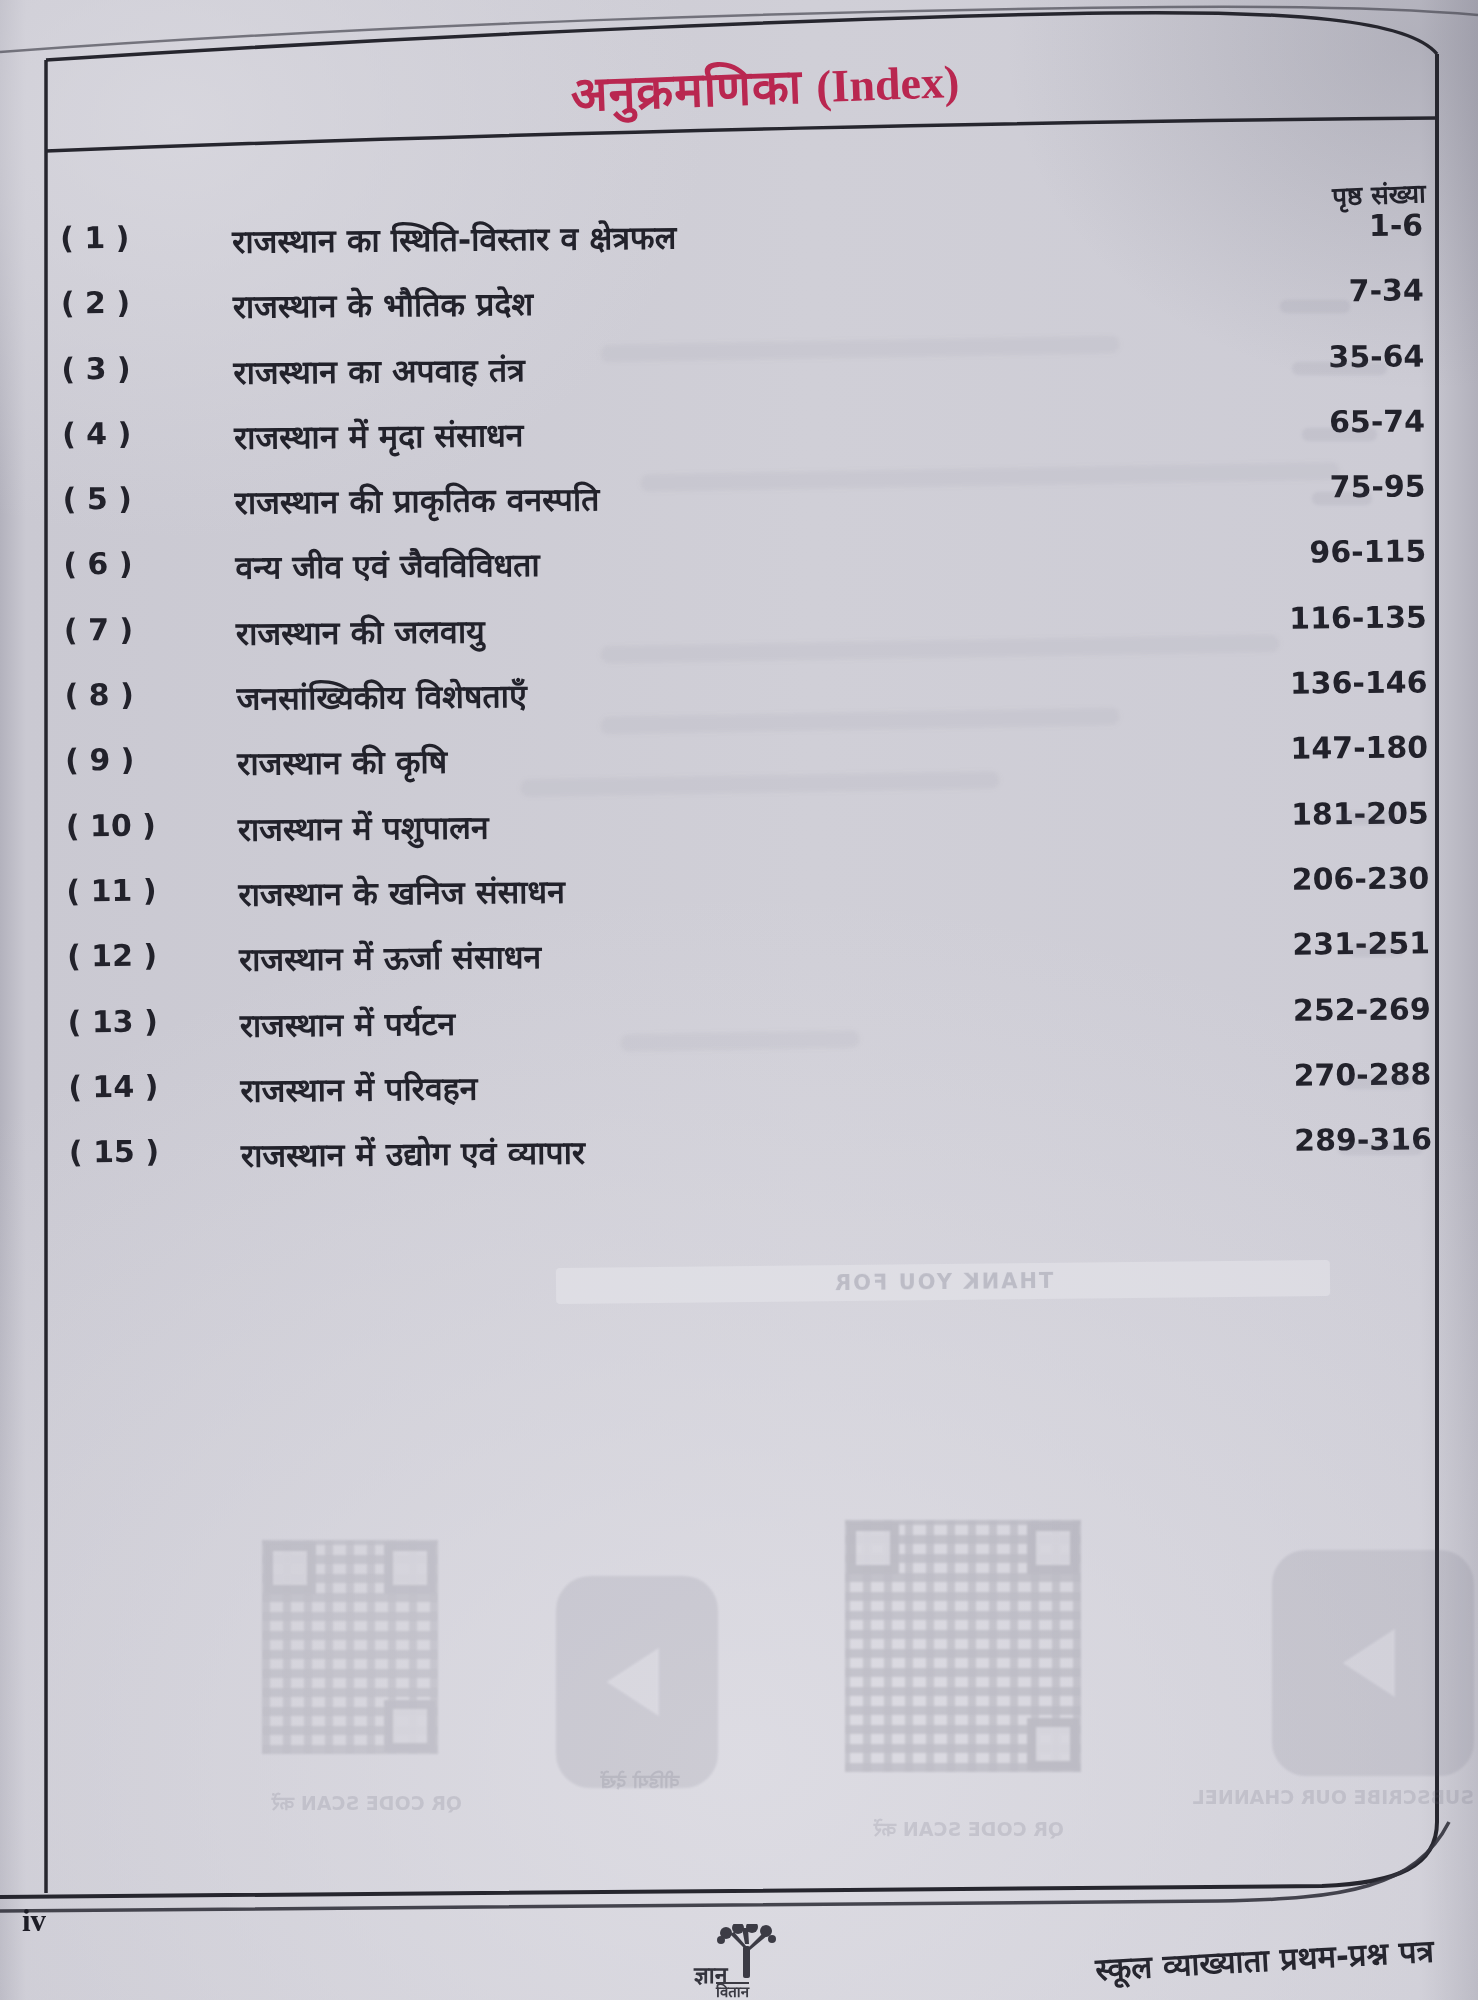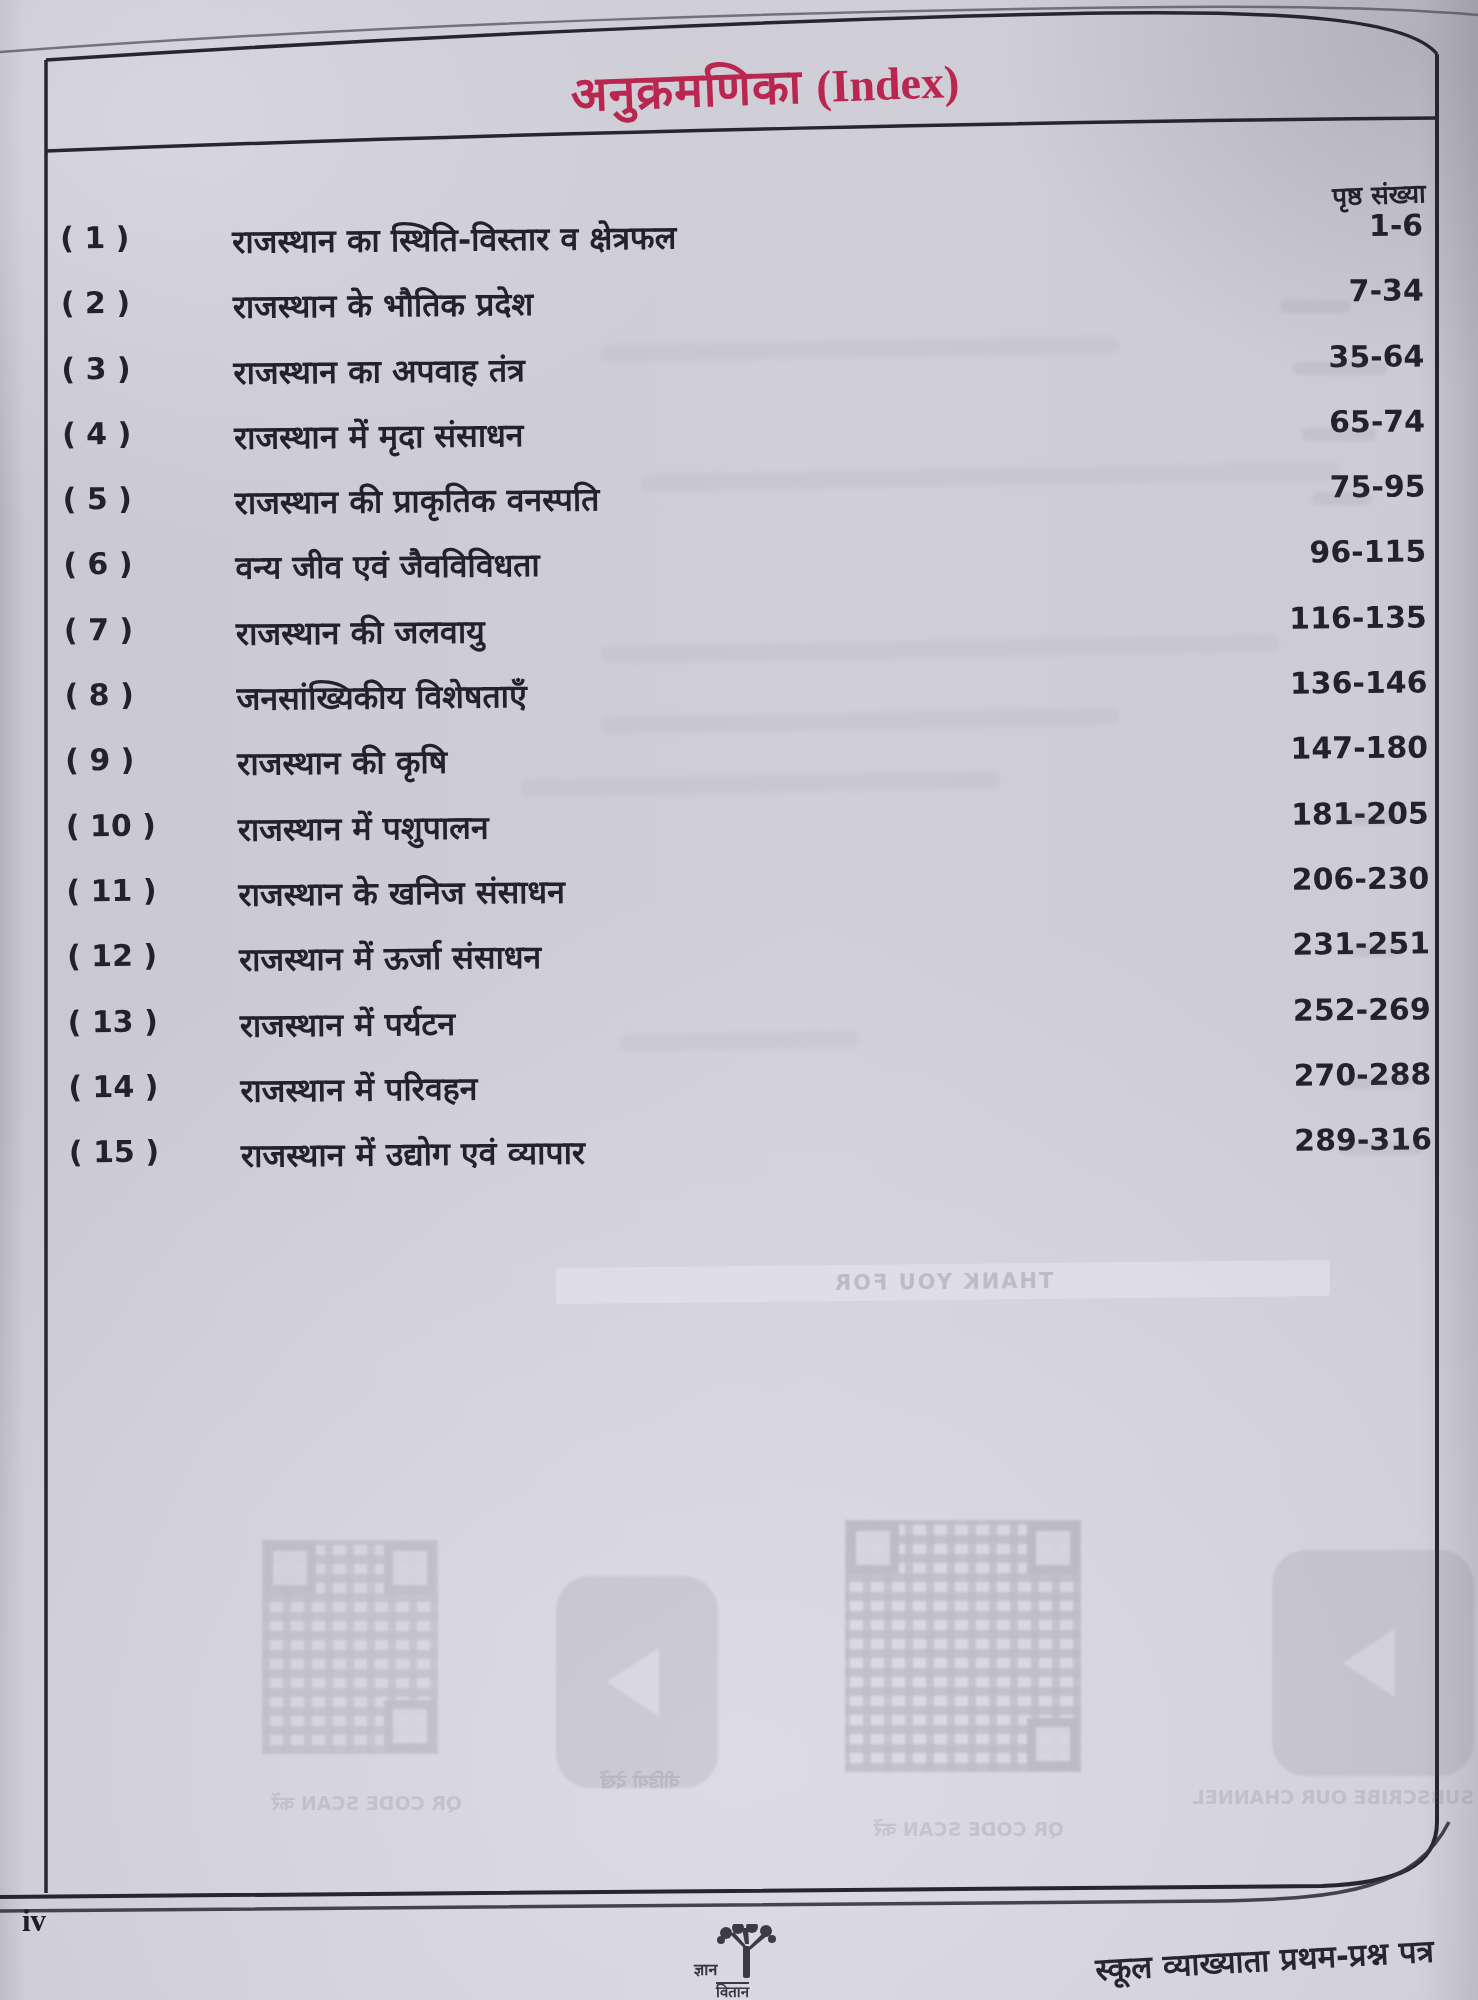--- a/index.html
+++ b/index.html
@@ -33,21 +33,21 @@
   .row .ttl{flex:1;font-size:32px;font-weight:bold;white-space:nowrap;}
   .row .pgs{width:150px;padding-right:14px;font-size:30px;font-weight:bold;text-align:right;
     white-space:nowrap;}
   
   .folio{position:absolute;left:6px;top:1903px;font-family:"Liberation Serif","DejaVu Serif",serif;
     font-size:31px;font-weight:bold;color:#1d1d26;margin-left:16px;}
   .edition{position:absolute;right:44px;top:1938px;font-size:31px;font-weight:bold;color:#26262f;
     transform:rotate(-3.2deg);white-space:nowrap;}
   .logo{position:absolute;left:690px;top:1928px;width:110px;height:72px;opacity:.9;}
   .logo svg{position:absolute;left:22px;top:-4px;}
-  .logo .l1{position:absolute;left:4px;top:30px;font-size:16px;font-weight:bold;color:#23232c;}
+  .logo .l1{position:absolute;left:4px;top:30px;font-size:23px;font-weight:bold;color:#23232c;}
   .logo .l2{position:absolute;left:26px;top:54px;font-size:15px;font-weight:bold;color:#2a2a33;
     border-top:2px solid #2a2a33;border-bottom:2px solid #2a2a33;line-height:17px;}
   
   .ghost{position:absolute;pointer-events:none;}
   .g-band{left:556px;top:1264px;width:774px;height:36px;background:rgba(230,229,235,.55);
     border-radius:4px;display:flex;align-items:center;justify-content:center;
     filter:blur(.6px);transform:rotate(-.6deg);}
   .g-band span{transform:scaleX(-1);font-size:21px;font-weight:bold;color:#9a9aa8;opacity:.5;
     letter-spacing:2px;}
   .g-qr{opacity:.13;filter:blur(1px);transform:scaleX(-1);

